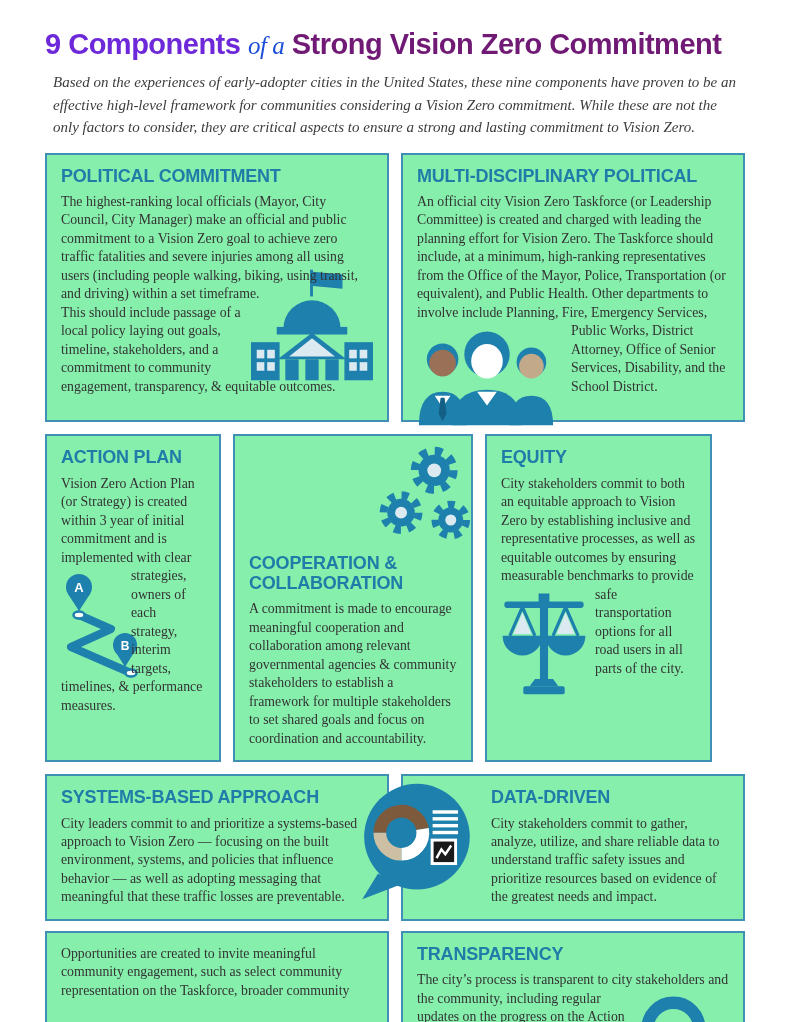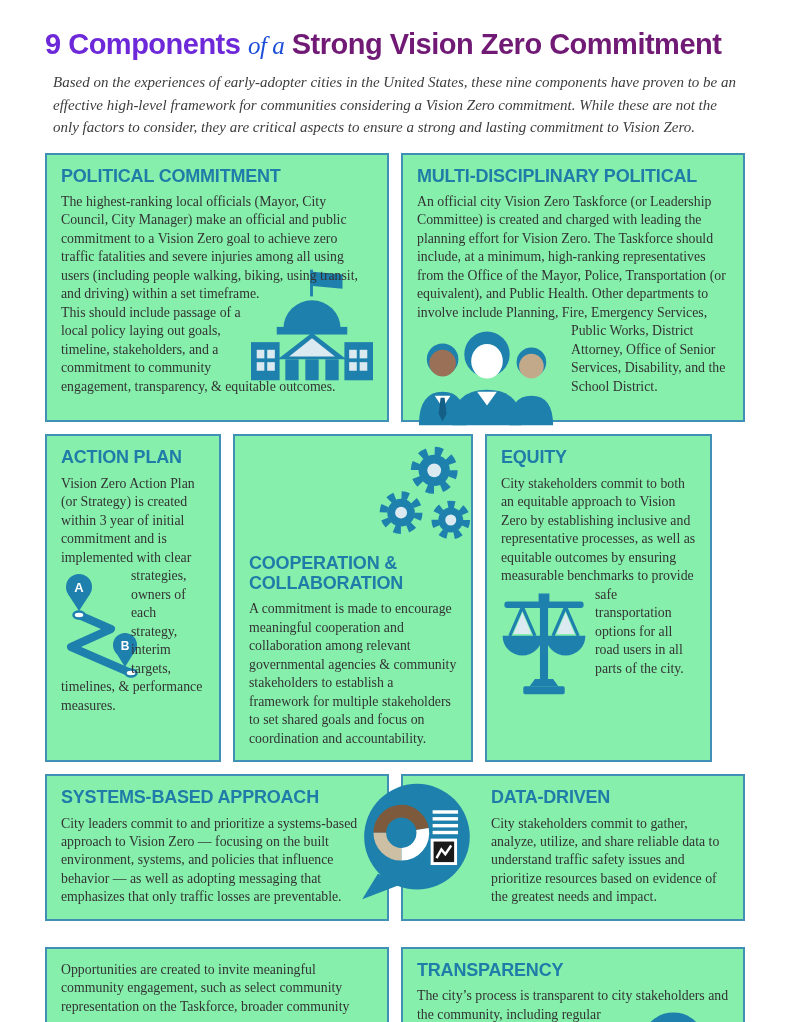--- a/index.html
+++ b/index.html
@@ -14,21 +14,21 @@
   h1 { margin:0 0 10px 0; font-family:"Liberation Sans", sans-serif; font-size:29px; letter-spacing:-0.5px; }
   .t-accent { color:#6d28d9; font-weight:700; }
   .t-conn { font-family:"Liberation Serif", serif; font-style:italic; font-weight:400; font-size:25px; color:#1d4ed8; }
   .t-rest { color:#701a75; font-weight:700; }
   .subtitle {
     margin:0 0 14px 0; padding:0 8px; font-style:italic; font-size:15px; line-height:1.5; color:#3c3c3c;
   }
 
   
   .row { display:flex; gap:12px; margin-bottom:12px; }
-  .row.tight { margin-bottom:26px; }
+  .row.tight { margin-bottom:10px; }
   .box {
     position:relative; background:#86efac; border:2px solid #4090b5; padding:12px 14px;
   }
   .w-half { width:344px; }
   .w-ap { width:176px; }
   .w-eq { width:227px; }
   .w-co { width:240px; }
   .h-r1 { min-height:242px; }
   .h-r2 { min-height:230px; }
   .h-r3 { min-height:130px; }
@@ -171,21 +171,21 @@
           <rect x="27" y="108" width="46" height="9" rx="2" fill="#1e80ad"></rect>
         </svg>
           </span><span>safe transportation options for all road users in all parts of the city.</span>
       </p>
     </section>
   </div>
 
   <div class="row tight">
     <section class="box w-half h-r3">
       <h2 class="box-title">SYSTEMS-BASED APPROACH</h2>
-      <p class="box-text">City leaders commit to and prioritize a systems-based approach to Vision Zero — focusing on the built environment, systems, and policies that influence behavior — as well as adopting messaging that emphasizes that only traffic losses are preventable.</p>
+      <p class="box-text">City leaders commit to and prioritize a systems-based approach to Vision Zero — focusing on the built environment, systems, and policies that influence behavior — as well as adopting messaging that meaningful that these traffic losses are preventable.</p>
     </section>
 
     <section class="box w-half h-r3 pad-data">
       <span class="bubble-abs">
           <svg width="125" height="132" viewBox="0 0 125 135">
         <polygon points="24,98 8,124 50,108" fill="#1e80ad"></polygon>
         <circle cx="64" cy="60" r="54" fill="#1e80ad"></circle>
         <path d="M26,56 A22,22 0 0 1 69.67,52.18" fill="none" stroke="#7d5a3c" stroke-width="13"></path>
         <path d="M69.67,52.18 A22,22 0 0 1 48,78" fill="none" stroke="#ffffff" stroke-width="13"></path>
         <path d="M48,78 A22,22 0 0 1 26,56" fill="none" stroke="#cdbfa3" stroke-width="13"></path>

